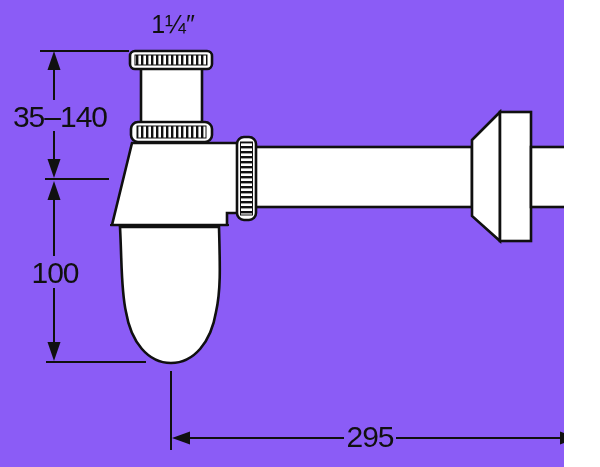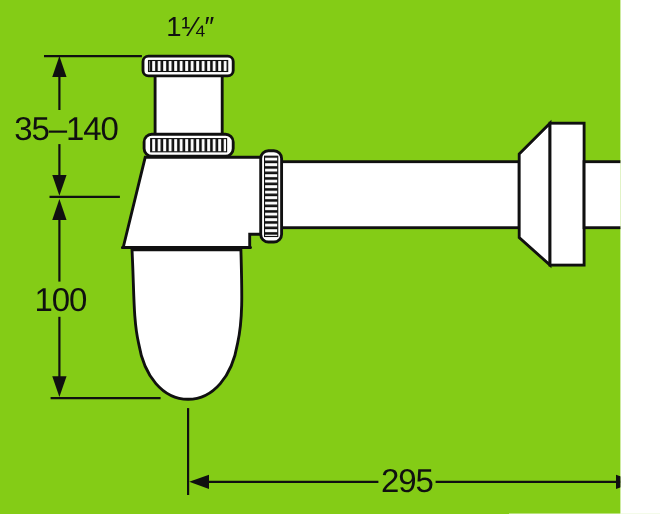--- a/index.html
+++ b/index.html
@@ -4,21 +4,21 @@
 <style>
   html, body {
     margin: 0;
     padding: 0;
     background: #ffffff;
   }
   #stage {
     position: relative;
     width: 564px;
     height: 467px;
-    background: #84cc16;
+    background: #8b5cf6;
     overflow: hidden;
     font-family: "Liberation Sans", sans-serif;
   }
   svg { display: block; }
   .outline {
     fill: #ffffff;
     stroke: #101010;
     stroke-width: 2.6;
     stroke-linejoin: miter;
   }

